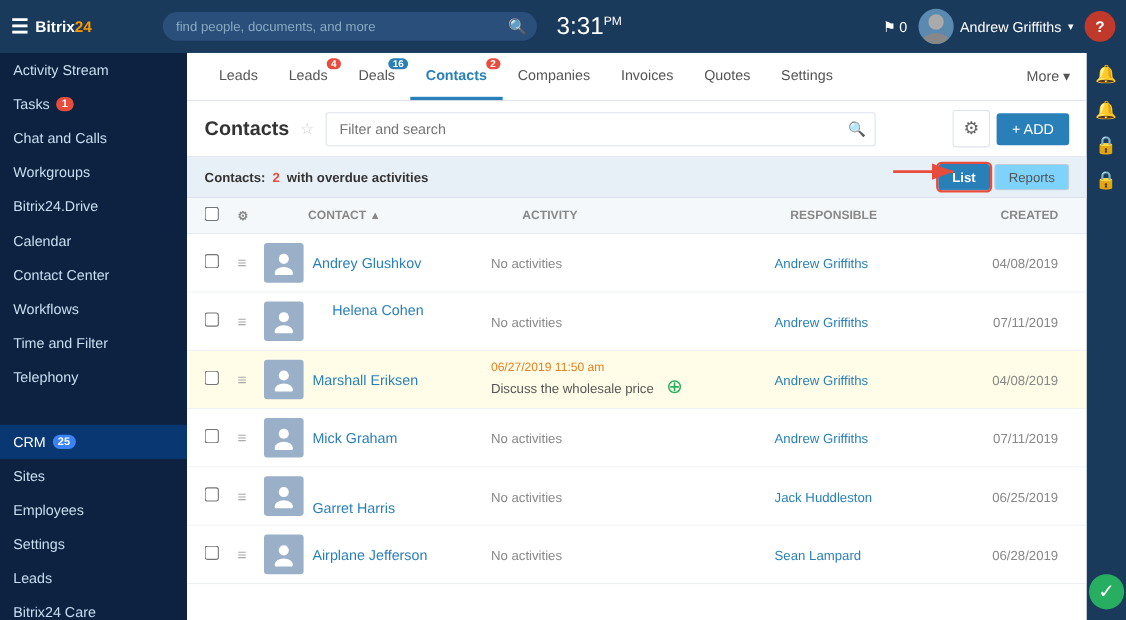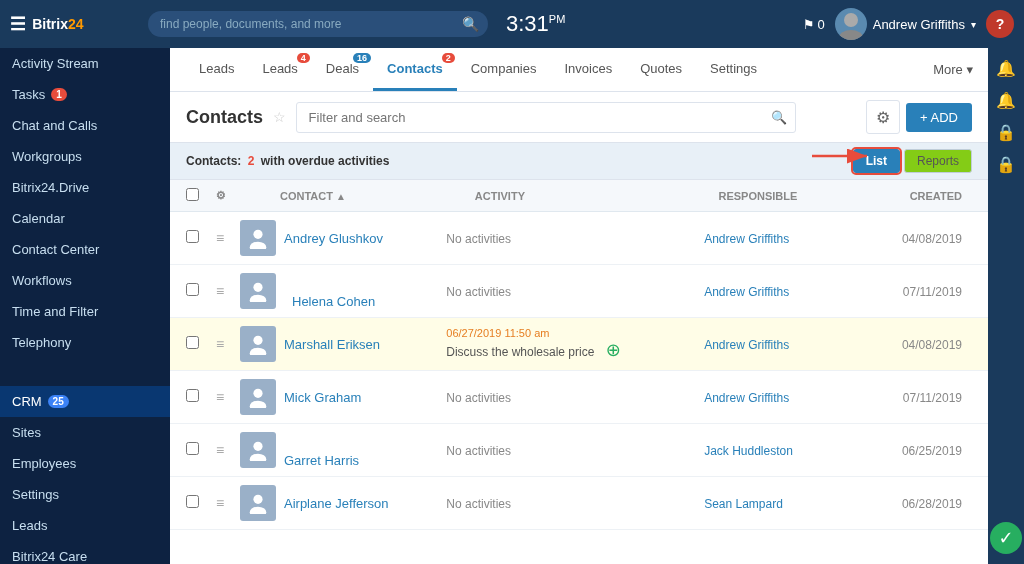--- a/index.html
+++ b/index.html
@@ -54,21 +54,21 @@
     .settings-btn { width: 34px; height: 34px; border: 1px solid #dde3ec; border-radius: 3px; background: #fff; display: flex; align-items: center; justify-content: center; cursor: pointer; color: #666; font-size: 16px; }
     .add-btn { background: #2980b9; color: #fff; border: none; border-radius: 3px; padding: 7px 14px; font-size: 13px; cursor: pointer; display: flex; align-items: center; gap: 5px; }
 
     
     .contacts-toolbar { background: #e8f0f7; padding: 6px 16px; display: flex; align-items: center; border-bottom: 1px solid #dde3ec; flex-shrink: 0; }
     .contacts-count-text { font-size: 12px; color: #555; flex: 1; }
     .contacts-count-text span { font-weight: bold; color: #333; }
     .view-btns { display: flex; align-items: center; gap: 4px; }
     .view-btn { padding: 4px 12px; font-size: 12px; border: 1px solid #c0cdd8; border-radius: 3px; background: #fff; cursor: pointer; color: #555; }
     .view-btn.active { background: #2980b9; color: #fff; border-color: #2980b9; font-weight: bold; outline: 2px solid #e74c3c; }
-    .reports-btn { padding: 4px 12px; font-size: 12px; border: 1px solid #c0cdd8; border-radius: 3px; background: #84cc16; cursor: pointer; color: #555; }
+    .reports-btn { padding: 4px 12px; font-size: 12px; border: 1px solid #c0cdd8; border-radius: 3px; background: #7dd3fc; cursor: pointer; color: #555; }
 
     
     .contacts-table { flex: 1; overflow-y: auto; background: #fff; }
     .table-header { display: flex; align-items: center; padding: 8px 16px; background: #f5f8fb; border-bottom: 1px solid #e0e8ef; font-size: 11px; color: #888; font-weight: bold; text-transform: uppercase; }
     .col-check { width: 30px; flex-shrink: 0; }
     .col-gear { width: 24px; flex-shrink: 0; }
     .col-contact { flex: 2; padding-left: 40px; }
     .col-activity { flex: 2.5; }
     .col-responsible { flex: 1.5; }
     .col-created { flex: 1; text-align: right; padding-right: 10px; }
@@ -292,21 +292,21 @@
     <div class="col-responsible">
       <span class="responsible-name">Andrew Griffiths</span>
     </div>
     <div class="col-created">
       <span class="created-date">04/08/2019</span>
     </div>
   </div>
             <div class="table-row">
     <div class="col-check"><input type="checkbox" style=""></div>
     <div class="col-gear" style="color:#aaa;font-size:14px;">≡</div>
-    <div class="col-contact" style="display:flex;align-items:flex-end;gap:8px;padding-left:0;">
+    <div class="col-contact" style="display:flex;align-items:flex-start;gap:18px;padding-left:0;">
       <div class="row-avatar">
         <svg viewBox="0 0 24 24">
                     <circle cx="12" cy="8" r="5" fill="#fff"></circle>
                     <ellipse cx="12" cy="22" rx="9" ry="6" fill="#fff"></ellipse>
                   </svg>
       </div>
       <span class="contact-name">Helena Cohen</span>
     </div>
     <div class="col-activity">
       <span class="activity-text">No activities</span>

